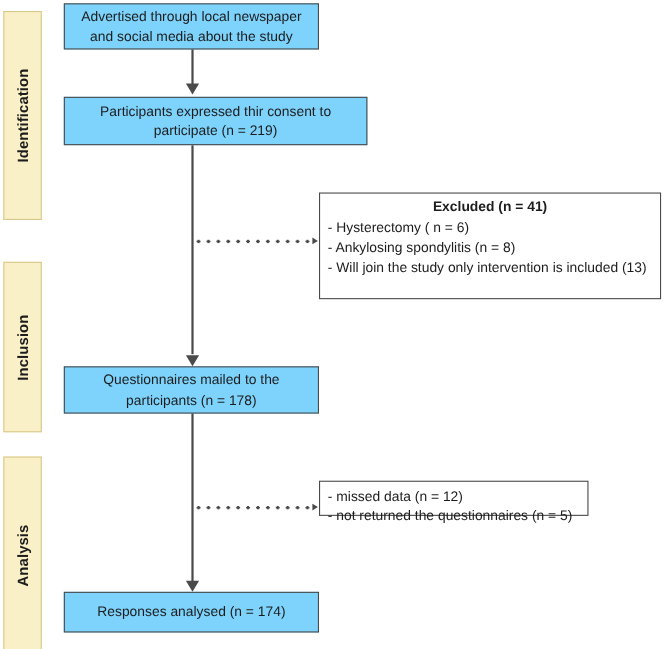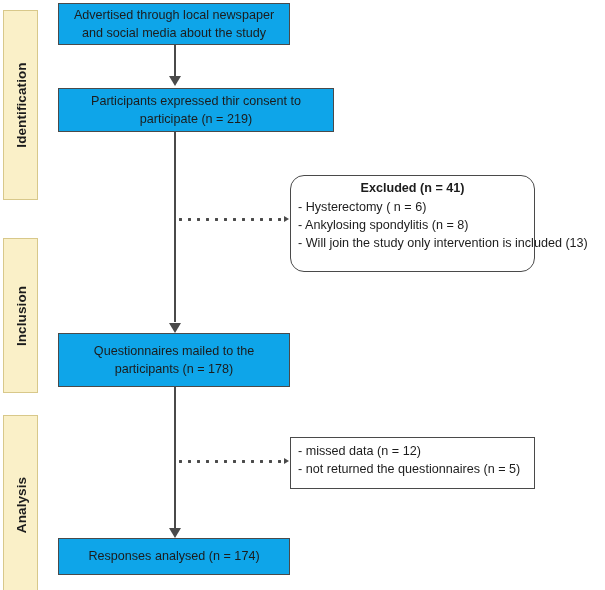--- a/index.html
+++ b/index.html
@@ -38,21 +38,21 @@
     font-size: 13.5px;
     font-weight: bold;
     color: #1c1c1c;
     letter-spacing: 0.1px;
   }
 
   
   .flow-box {
     position: absolute;
     box-sizing: border-box;
-    background: #0ea5e9;
+    background: #7dd3fc;
     border: 1.6px solid #4a4a4a;
     display: flex;
     align-items: center;
     justify-content: center;
     text-align: center;
     font-size: 12.6px;
     line-height: 1.45;
     color: #1c1c1c;
     padding: 2px 6px;
   }
@@ -158,40 +158,40 @@
     </span>
   </div>
 
   <div class="flow-box" style="left:58px; top:88px; width:276px; height:44px;">
     <span class="box-text">
       <span>Participants expressed thir consent to</span><br>
       <span>participate (n = 219)</span>
     </span>
   </div>
 
-  <div class="flow-box" style="left:58px; top:333px; width:232px; height:54px;">
+  <div class="flow-box" style="left:58px; top:333px; width:232px; height:43px;">
     <span class="box-text">
       <span>Questionnaires mailed to the</span><br>
       <span>participants (n = 178)</span>
     </span>
   </div>
 
   <div class="flow-box" style="left:58px; top:538px; width:232px; height:37px;">
     <span class="box-text">Responses analysed (n = 174)</span>
   </div>
 
-  <div class="note-box" style="left:290px; top:175px; width:245px; height:97px;border-radius:14px;">
+  <div class="note-box" style="left:290px; top:175px; width:311px; height:97px;">
     <span class="note-title">Excluded (n = 41)</span>
     <ul>
       <li>- Hysterectomy ( n = 6)</li>
       <li>- Ankylosing spondylitis (n = 8)</li>
       <li>- Will join the study only intervention is included (13)</li>
     </ul>
   </div>
 
-  <div class="note-box" style="left:290px; top:437px; width:245px; height:52px; padding-top:5px;">
+  <div class="note-box" style="left:290px; top:437px; width:245px; height:32px; padding-top:5px;">
     <ul>
       <li>- missed data (n = 12)</li>
       <li>- not returned the questionnaires (n = 5)</li>
     </ul>
   </div>
 
 </div>
 
 </body></html>

